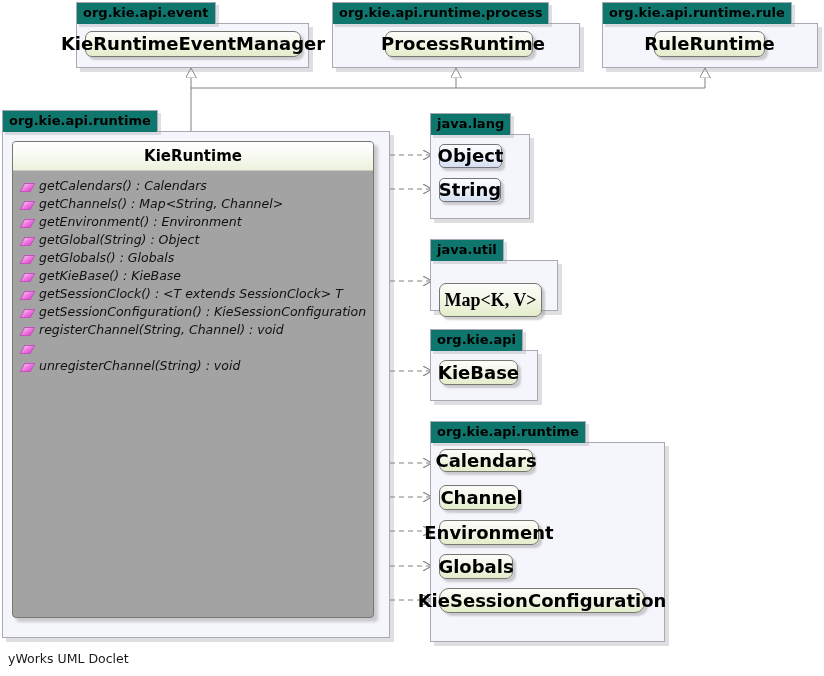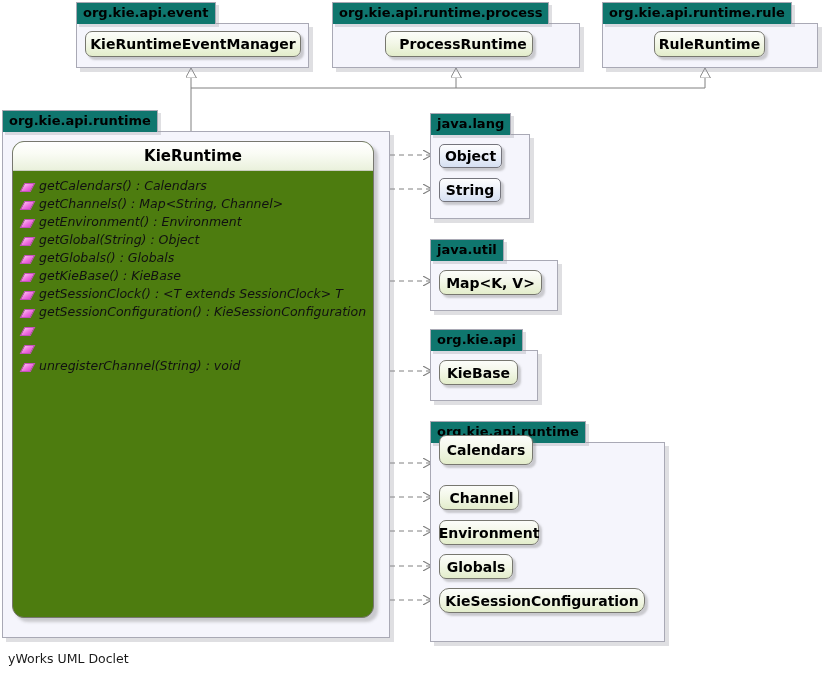--- a/index.html
+++ b/index.html
@@ -65,21 +65,21 @@
     z-index: 2;
     box-shadow: 4px 4px 0 rgba(150,150,160,0.30);
   }
 
   
   .node {
     position: absolute;
     box-sizing: border-box;
     border: 1px solid #77776f;
     border-radius: 7px;
-    font-size: 14px;
+    font-size: 18px;
     font-weight: bold;
     line-height: 1;
     display: flex;
     align-items: center;
     justify-content: center;
     padding: 0 9px;
     white-space: nowrap;
     color: #000;
     z-index: 4;
     box-shadow: 3px 3px 2px rgba(120,120,120,0.35);
@@ -91,22 +91,22 @@
     background: linear-gradient(to bottom, #fdfdfe 0%, #eef2fa 45%, #d6e0f2 100%);
     border-color: #74747c;
     border-radius: 5px;
   }
 
   
   .bigbox {
     position: absolute;
     box-sizing: border-box;
     border: 1px solid #77776f;
-    border-radius: 12px;
-    background: #4d7c0f;
+    border-radius: 4px;
+    background: #a3a3a3;
     z-index: 4;
     overflow: hidden;
     box-shadow: 4px 4px 3px rgba(120,120,120,0.35);
   }
   .bigbox-title {
     height: 28px;
     line-height: 28px;
     text-align: center;
     font-size: 15px;
     font-weight: bold;
@@ -253,20 +253,21 @@
         <div class="member">
           <span class="mi"></span>
           <span class="mtext">getSessionClock() : &lt;T extends SessionClock&gt; T</span>
         </div>
         <div class="member">
           <span class="mi"></span>
           <span class="mtext">getSessionConfiguration() : KieSessionConfiguration</span>
         </div>
         <div class="member">
           <span class="mi"></span>
+          <span class="mtext">registerChannel(String, Channel) : void</span>
         </div>
         <div class="member">
           <span class="mi"></span>
         </div>
         <div class="member">
           <span class="mi"></span>
           <span class="mtext">unregisterChannel(String) : void</span>
         </div>
       </div>
     </div>
@@ -279,37 +280,37 @@
       <span>Object</span>
     </div>
     <div class="node cls" style="left:9px; top:65px; width:62px; height:24px;">
       <span>String</span>
     </div>
   </div>
 
   <div class="pkg" style="left:430px; top:239px;">
     <div class="pkg-tab">java.util</div>
     <div class="pkg-body" style="width:128px; height:51px;"></div>
-    <div class="node iface" style="left:9px; top:31px; width:103px; height:25px;">
+    <div class="node iface" style="left:9px; top:44px; width:103px; height:34px;font-family:Liberation Serif, serif;">
       <span>Map&lt;K, V&gt;</span>
     </div>
   </div>
 
   <div class="pkg" style="left:430px; top:329px;">
     <div class="pkg-tab">org.kie.api</div>
     <div class="pkg-body" style="width:108px; height:51px;"></div>
     <div class="node iface" style="left:9px; top:31px; width:79px; height:25px;">
       <span>KieBase</span>
     </div>
   </div>
 
   <div class="pkg" style="left:430px; top:421px;">
     <div class="pkg-tab">org.kie.api.runtime</div>
     <div class="pkg-body" style="width:235px; height:200px;"></div>
-    <div class="node iface" style="left:9px; top:14px; width:94px; height:30px;">
+    <div class="node iface" style="left:9px; top:28px; width:94px; height:23px;">
       <span>Calendars</span>
     </div>
     <div class="node iface" style="left:9px; top:64px; width:80px; height:25px;padding-left:14px;">
       <span>Channel</span>
     </div>
     <div class="node iface" style="left:9px; top:99px; width:100px; height:25px;">
       <span>Environment</span>
     </div>
     <div class="node iface" style="left:9px; top:133px; width:74px; height:25px;">
       <span>Globals</span>

